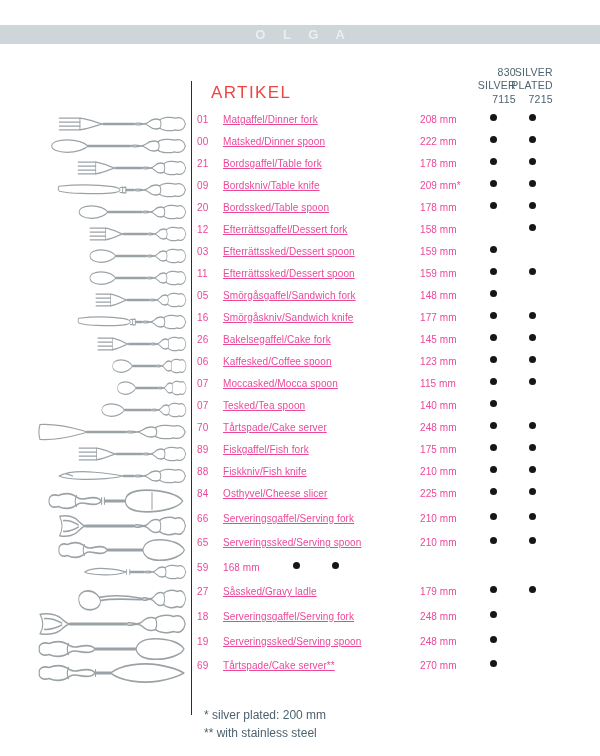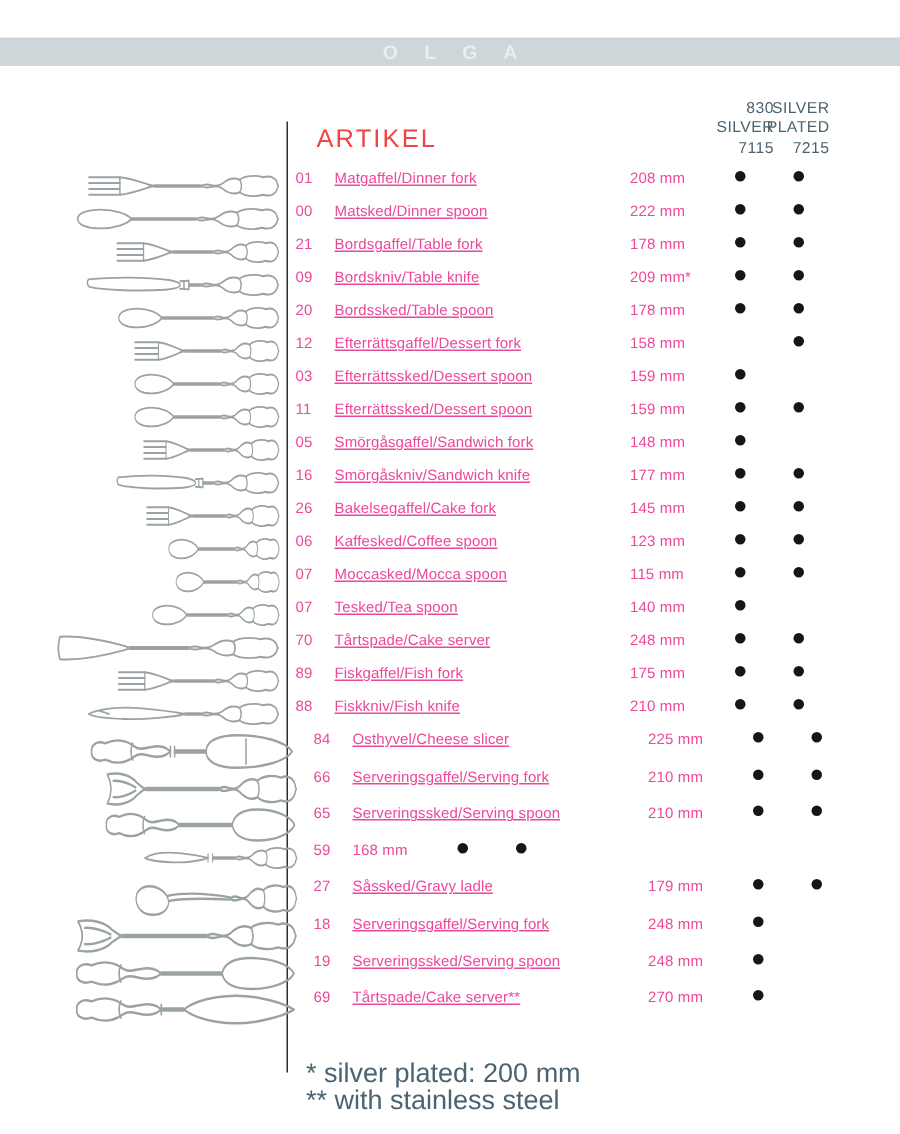--- a/index.html
+++ b/index.html
@@ -31,34 +31,34 @@
   .colheads { position:absolute; top:66px; left:0; width:600px; height:44px; color:#4c6370; }
   .colhead { position:absolute; top:0; text-align:right; font-size:10.5px; line-height:13.4px; letter-spacing:0.3px; }
   .colhead.first  { left:466px; width:50px; }
   .colhead.second { left:505px; width:48px; }
 
   .cutlery-table { position:absolute; left:0; top:114px; width:600px; }
   .row {
     display:flex; align-items:flex-start; height:22px;
     color:#ec4899; font-size:10px; letter-spacing:0.1px;
   }
-  .row.tall { height:24.6px;margin-left:12px; }
+  .row.tall { height:24.6px; }
   .c-illus { width:190px; box-sizing:border-box; padding-right:3px;
              display:flex; justify-content:flex-end; align-items:center; }
   svg.cut { display:block; }
   .c-num  { width:26px; padding-left:7px; box-sizing:content-box; }
   .c-name { width:197px; white-space:nowrap;text-decoration:underline; }
   .c-size { width:63px; white-space:nowrap; }
   .c-dot  { width:20px; display:flex; justify-content:center; }
   .c-dot.second { margin-left:19px; }
   .dot { width:7px; height:7px; border-radius:50%; background:#161616; }
 
   .footnotes {
     position:absolute; left:204px; top:706px;
-    font-size:18px; line-height:18px; color:#4c6370;
+    font-size:12px; line-height:18px; color:#4c6370;
   }
 </style>
 </head>
 <body>
 
 <svg width="0" height="0" style="position:absolute" aria-hidden="true">
   <defs>
     <symbol id="g-fork" viewBox="0 0 200 24" preserveAspectRatio="none" fill="none" stroke="#9aa2a6" stroke-width="1.5" stroke-linecap="round" stroke-linejoin="round">
       <path d="M2 5 H34 M2 9.6 H34 M2 14.4 H34 M2 19 H34"></path>
       <path d="M34 5 C46 6 56 9 64 11 L70 12 L64 13 C56 15 46 18 34 19 M34 5 V19"></path>

